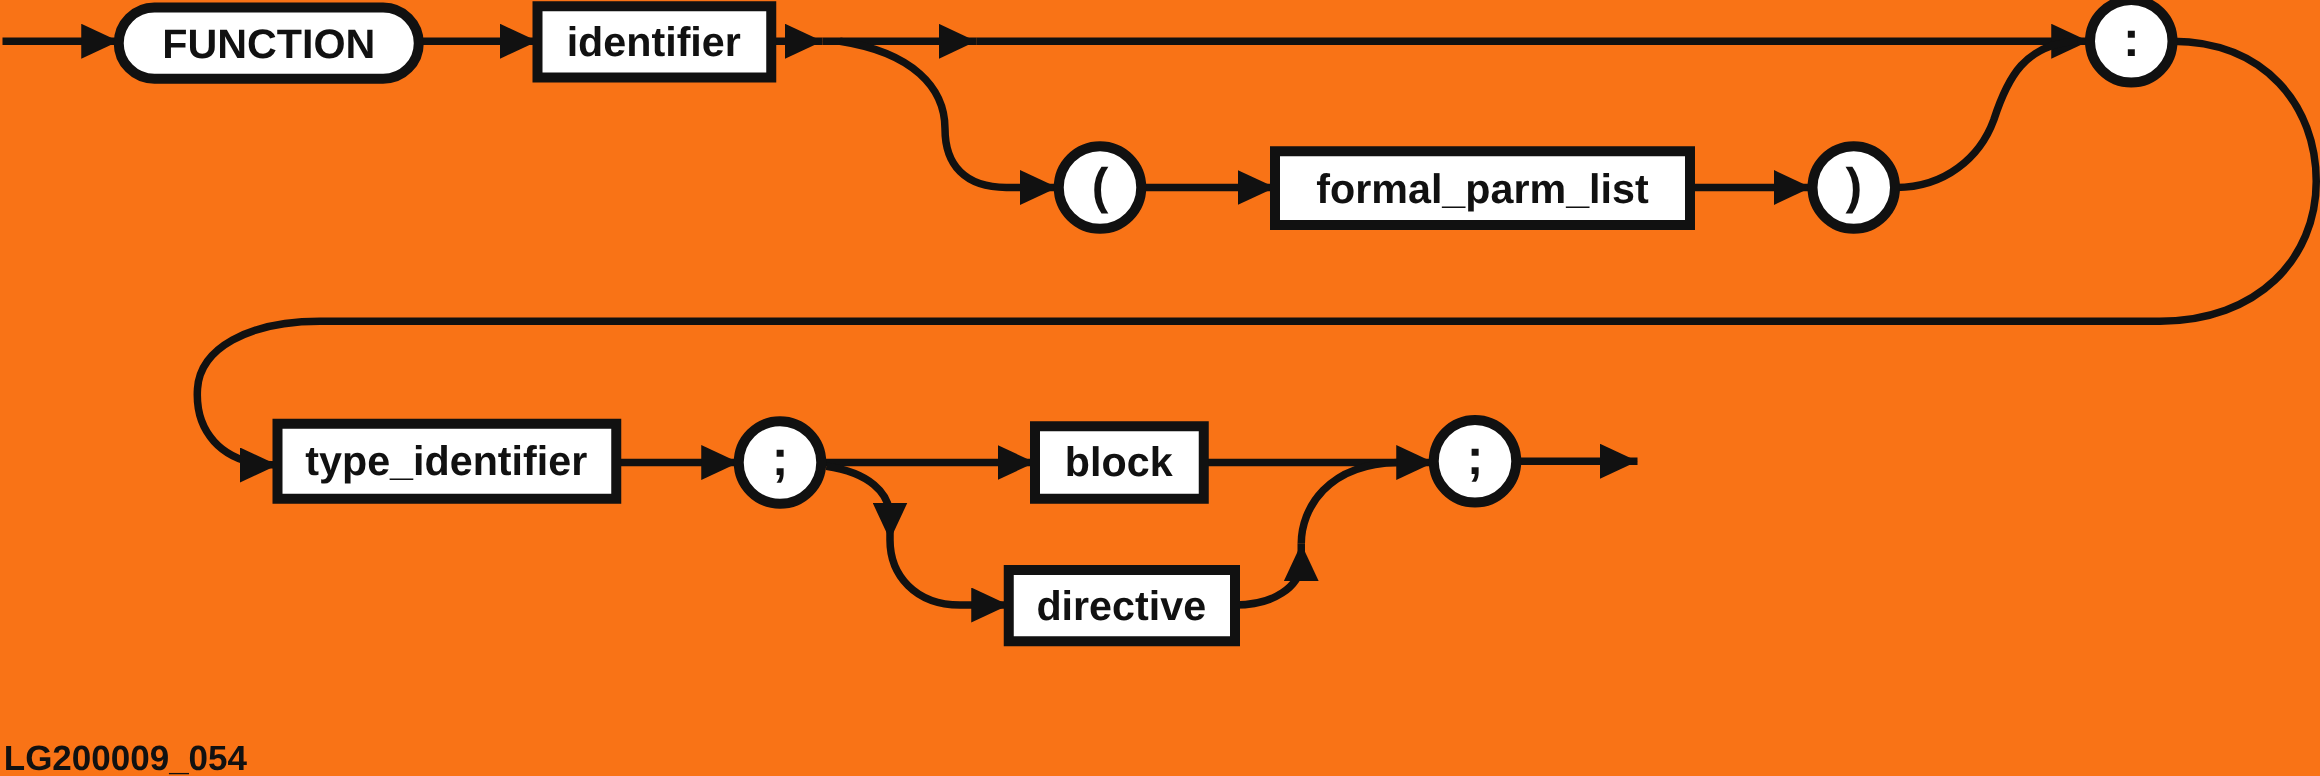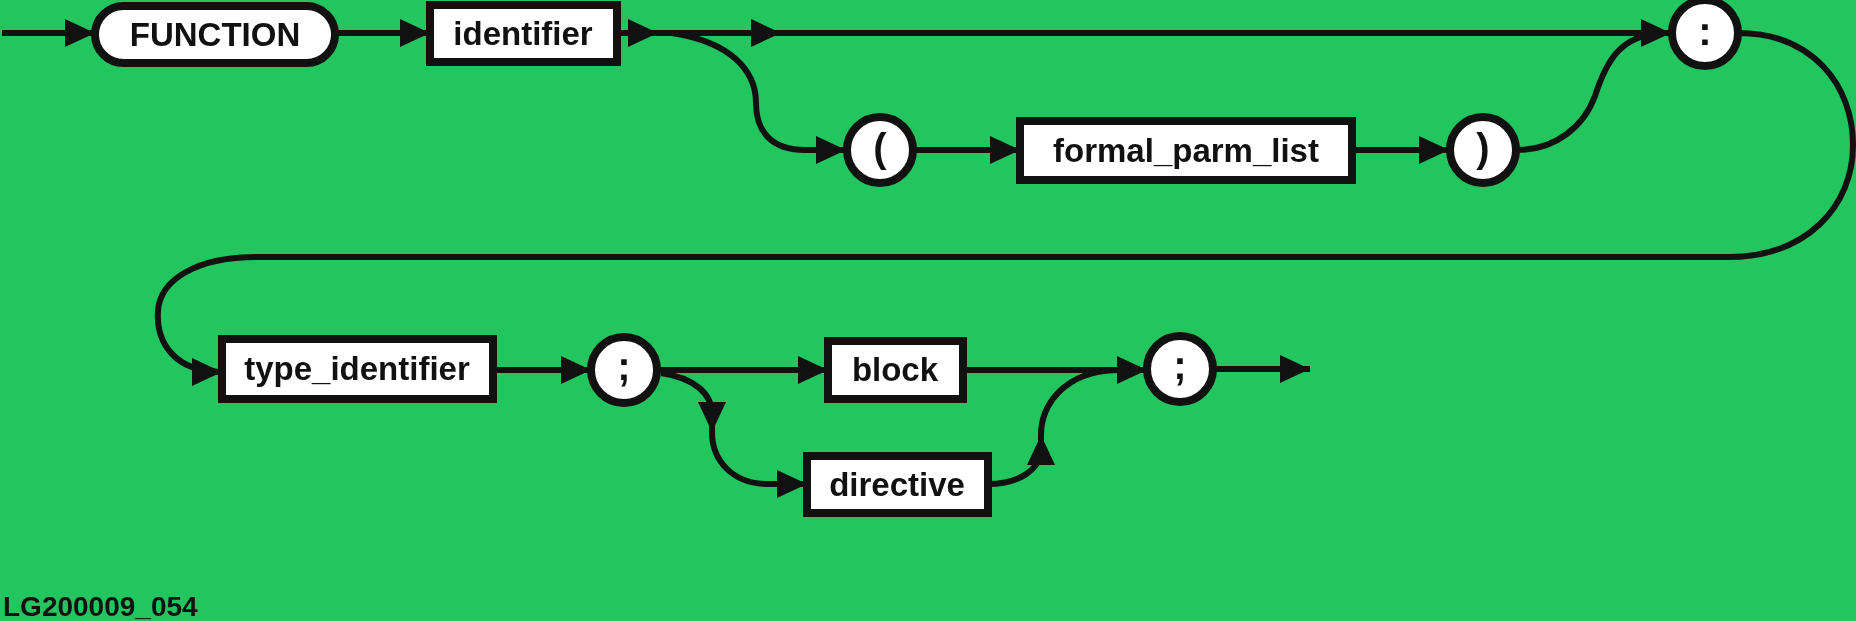--- a/index.html
+++ b/index.html
@@ -8,21 +8,21 @@
     background: #ffffff;
     width: 1856px;
     height: 621px;
     overflow: hidden;
     font-family: "Liberation Sans", sans-serif;
   }
   .stage {
     position: relative;
     width: 1856px;
     height: 621px;
-    background: #22c55e;
+    background: #f97316;
   }
   svg { display: block; }
   .wire {
     fill: none;
     stroke: #111111;
     stroke-width: 6;
     stroke-linecap: butt;
   }
   .shape {
     fill: #ffffff;

